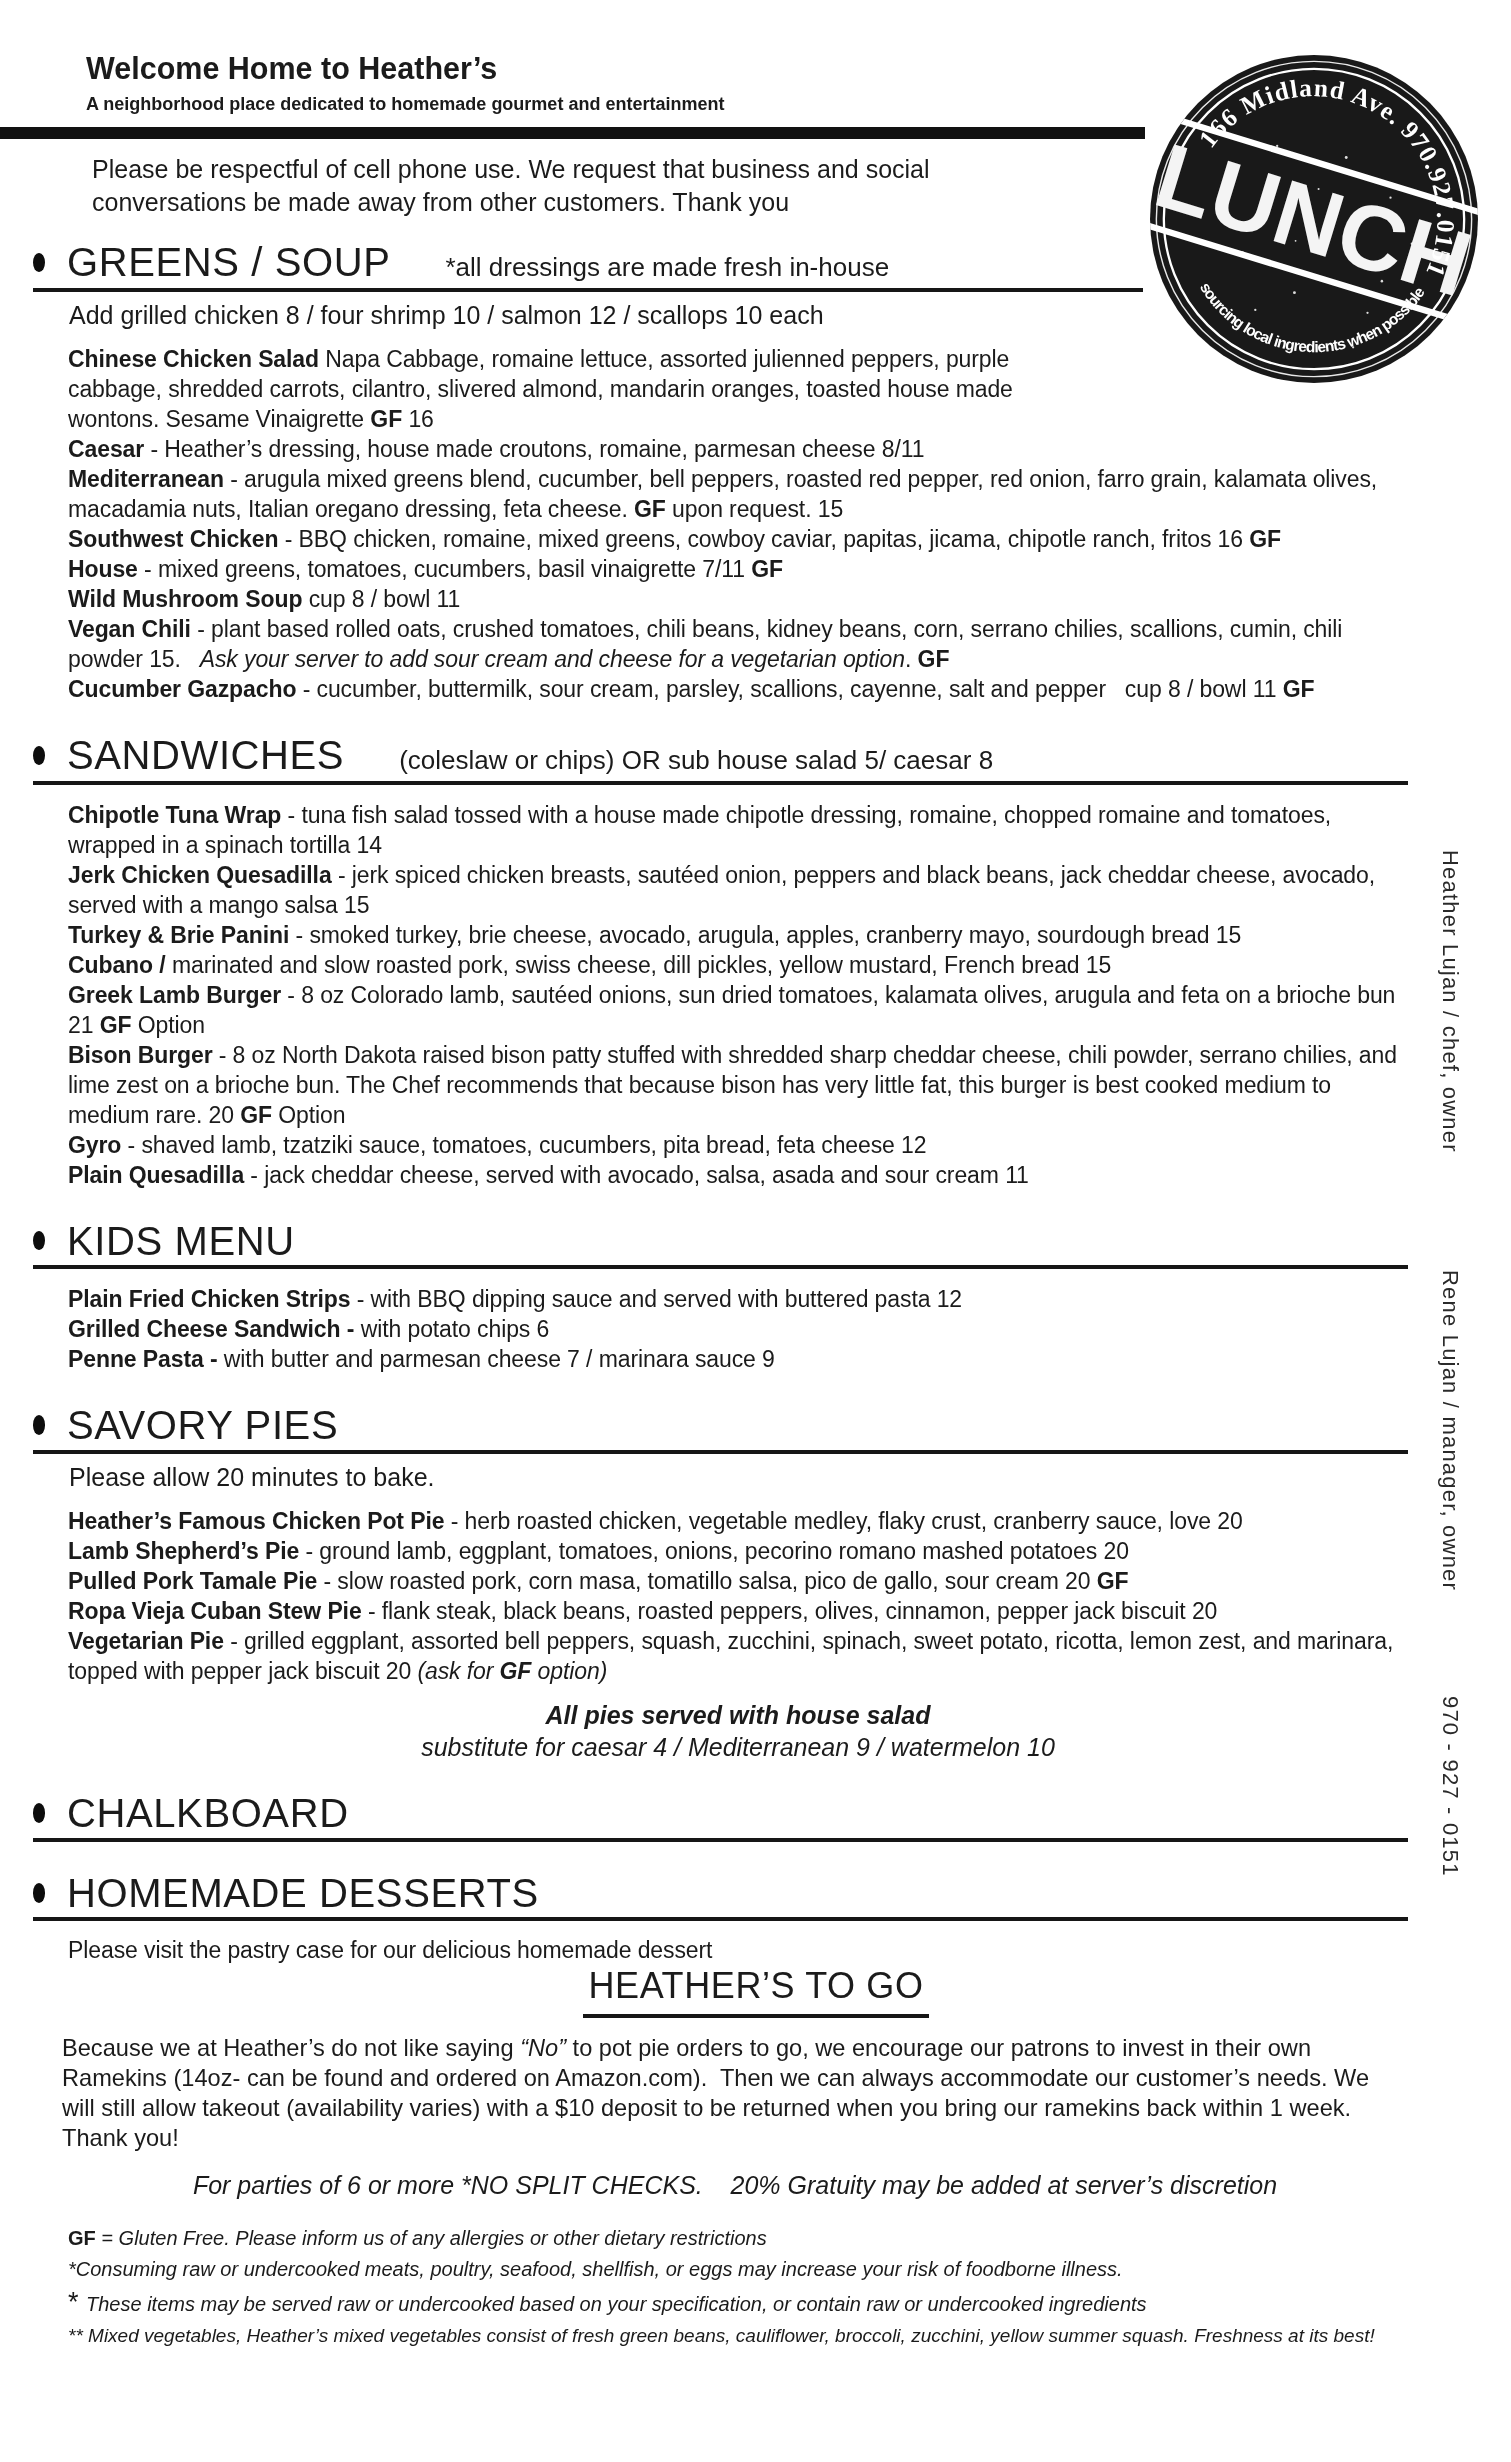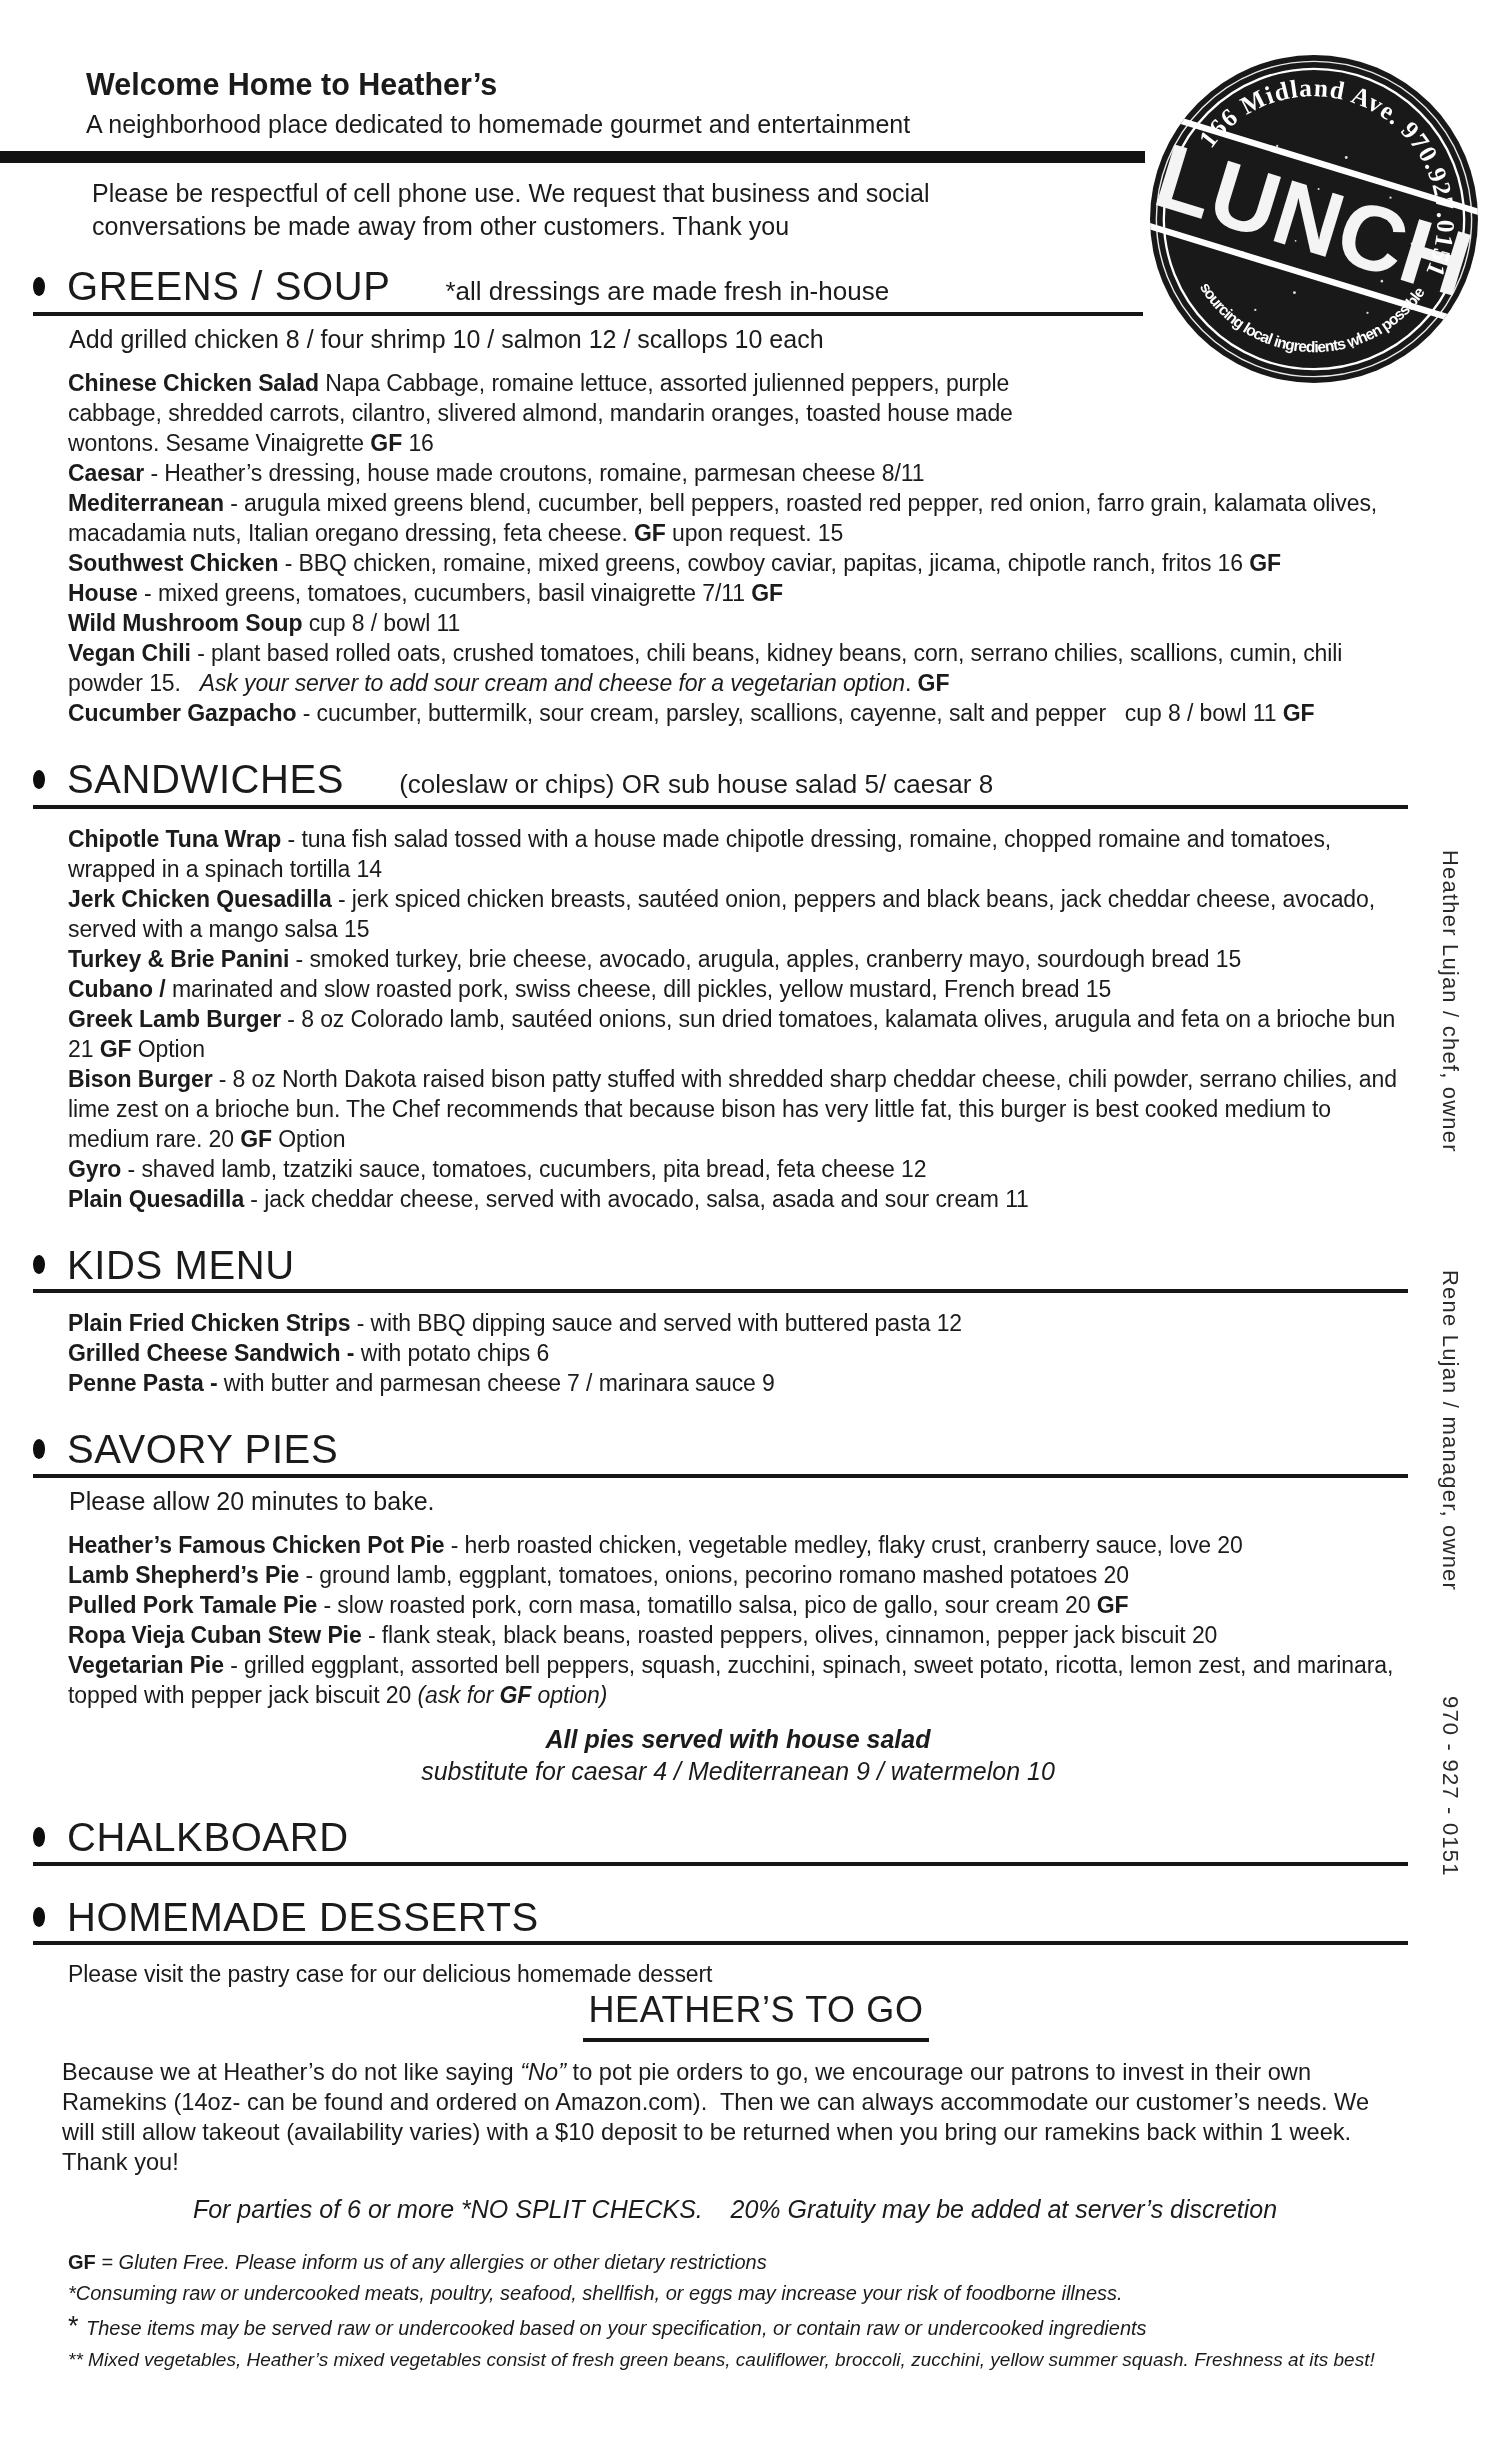--- a/index.html
+++ b/index.html
@@ -1,22 +1,22 @@
 <!DOCTYPE html>
 <html style="font-size:9.2px"><head>
 <meta charset="utf-8">
 <style>
   html,body{margin:0;padding:0;background:#e8e8e8;}
   .page{position:relative;width:1512px;height:2462px;background:#ffffff;
         font-family:"Liberation Sans",sans-serif;color:#1b1b1b;overflow:hidden;}
 
   
-  .header{padding-top:51px;margin-top:16px;}
+  .header{padding-top:51px;}
   .title{margin:0 0 0 86px;font-size:30.5px;font-weight:bold;}
-  .subtitle{margin:8px 0 0 86px;font-size:25px;}
+  .subtitle{margin:8px 0 0 86px;font-size:18px;font-weight:bold;}
   .topbar{margin-top:11.5px;width:1145px;height:12.7px;background:#121212;}
   .notice{margin:14px 0 0 92px;font-size:25px;line-height:33px;white-space:pre-line;}
 
   
   .sec-header{display:flex;align-items:baseline;margin:31px 104px 0 33px;
               border-bottom:4.6px solid #161616;padding-bottom:4.6px;}
   .sec-header.short{margin-right:369px;}
   .sec-header.first{margin-top:23px;}
   .bullet{width:12px;height:19.6px;background:#0d0d0d;border-radius:50%;
           margin-right:22px;align-self:center;flex:0 0 auto;}

